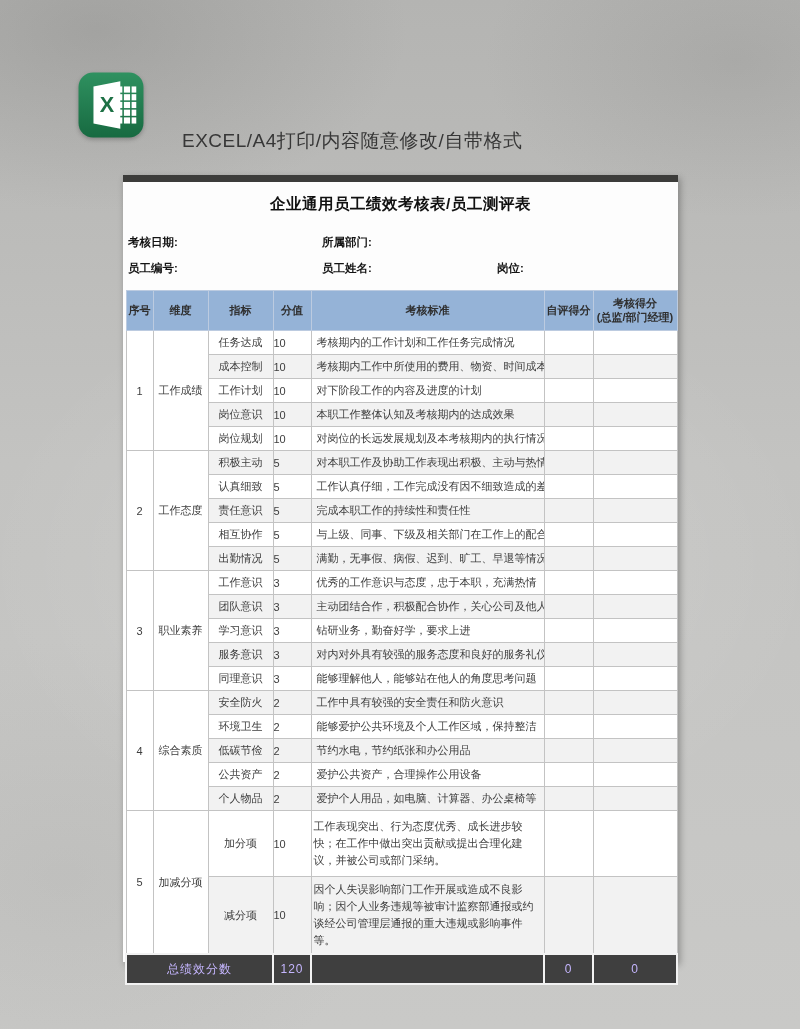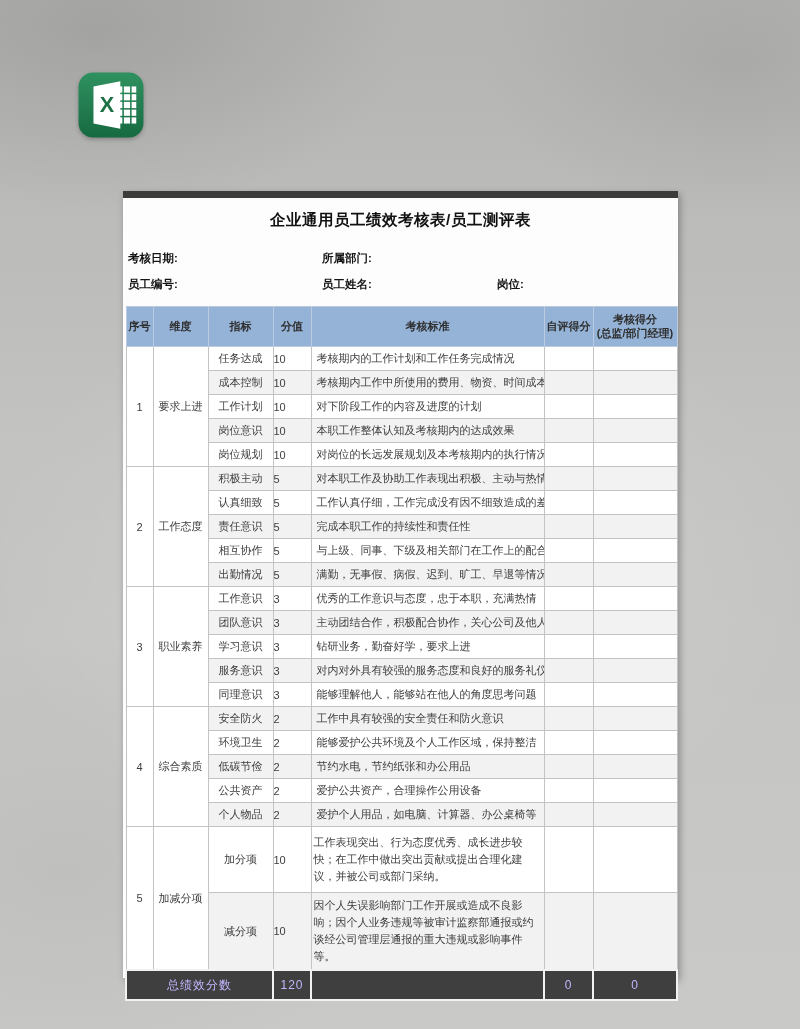--- a/index.html
+++ b/index.html
@@ -17,21 +17,21 @@
   }
   
   .banner { position:absolute; left:0; top:0; width:800px; height:175px; }
   .xl-icon { position:absolute; left:78px; top:72px; width:66px; height:66px;
     filter:drop-shadow(0 2px 2px rgba(0,0,0,.25)); }
   .main-title { position:absolute; left:179px; top:70px; width:560px;
     font-size:43px; font-weight:bold; color:#2e7d4f; letter-spacing:1px; white-space:nowrap; }
   .sub-title { position:absolute; left:182px; top:128px; width:560px;
     font-size:19px; color:#373737; letter-spacing:.5px; white-space:nowrap; }
   
-  .sheet { position:absolute; left:123px; top:191px; width:555px; height:787px;
+  .sheet { position:absolute; left:123px; top:175px; width:555px; height:787px;
     background:#fdfdfd; box-shadow:2px 3px 7px rgba(0,0,0,.30);text-decoration:underline; }
   .sheet-topbar { position:absolute; left:0; top:0; width:100%; height:7px; background:#3c3c3a; }
   .sheet-title { position:absolute; left:0; top:19px; width:100%; text-align:center;
     font-size:15.5px; font-weight:bold; color:#111; letter-spacing:.5px; }
   .fld { position:absolute; font-size:11.5px; font-weight:bold; color:#141414; white-space:nowrap; }
   .f-date { left:5px;  top:60px; }
   .f-dept { left:199px; top:60px; }
   .f-no   { left:5px;  top:86px; }
   .f-name { left:199px; top:86px; }
   .f-pos  { left:374px; top:86px; }
@@ -85,20 +85,21 @@
       <rect x="37" y="36.5" width="6" height="6"></rect>
         <rect x="44.5" y="36.5" width="6" height="6"></rect>
         <rect x="52" y="36.5" width="4.5" height="6"></rect>
       <rect x="37" y="44" width="6" height="6"></rect>
         <rect x="44.5" y="44" width="6" height="6"></rect>
         <rect x="52" y="44" width="4.5" height="6"></rect>
     </g>
     <polygon points="15,14 41,9 41,55 15,50" fill="#ffffff"></polygon>
     <text x="28" y="39" font-size="21" font-weight="bold" fill="#1d7145" text-anchor="middle">X</text>
   </svg>
+  <div class="sub-title">EXCEL/A4打印/内容随意修改/自带格式</div>
 </div>
 
 <div class="sheet">
   <div class="sheet-topbar"></div>
   <div class="sheet-title">企业通用员工绩效考核表/员工测评表</div>
   <div class="fld f-date">考核日期:</div>
   <div class="fld f-dept">所属部门:</div>
   <div class="fld f-no">员工编号:</div>
   <div class="fld f-name">员工姓名:</div>
   <div class="fld f-pos">岗位:</div>
@@ -120,21 +121,21 @@
           <th>指标</th>
           <th>分值</th>
           <th>考核标准</th>
           <th>自评得分</th>
           <th class="c7">考核得分<br>(总监/部门经理)</th>
         </tr>
       </thead>
     <tbody id="assess-body">
         <tr class="r">
           <td class="num" rowspan="5">1</td>
-          <td class="dim" rowspan="5">要求上进</td>
+          <td class="dim" rowspan="5">工作成绩</td>
           <td class="ind bandable">任务达成</td>
           <td class="val bandable">10</td>
           <td class="std bandable">考核期内的工作计划和工作任务完成情况</td>
           <td class="bandable"></td>
           <td class="bandable"></td>
         </tr>
         <tr class="r band">
           <td class="ind bandable">成本控制</td>
           <td class="val bandable">10</td>
           <td class="std bandable">考核期内工作中所使用的费用、物资、时间成本</td>

